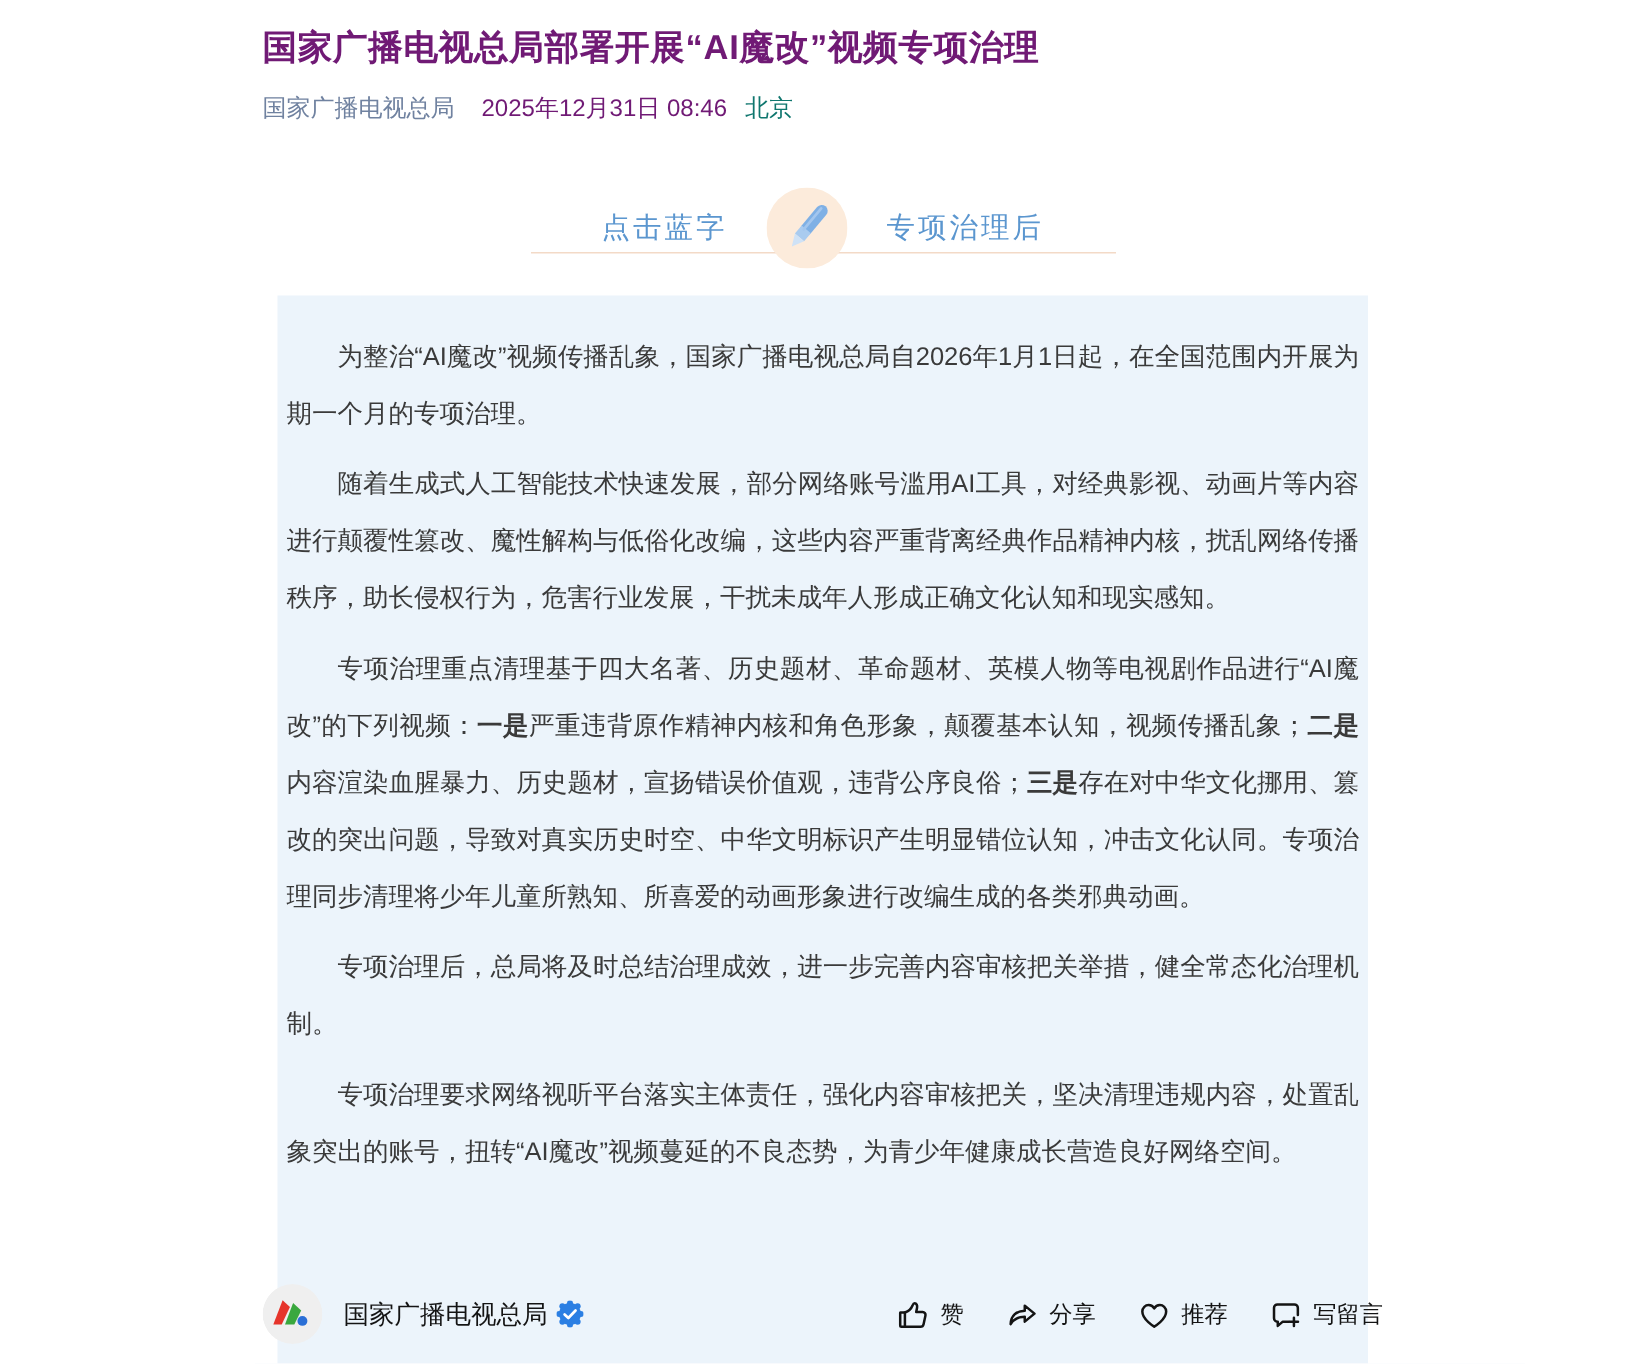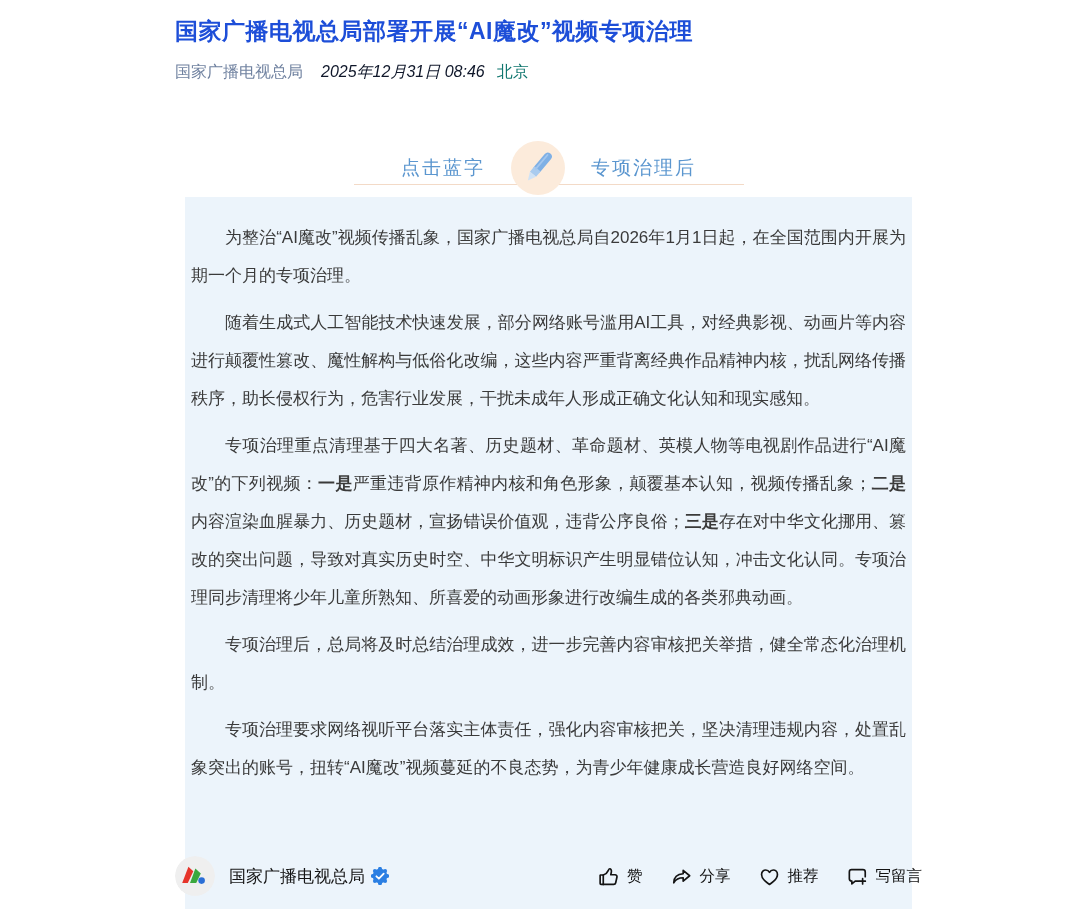--- a/index.html
+++ b/index.html
@@ -1,28 +1,28 @@
 <!DOCTYPE html>
 <html><head>
 <meta charset="utf-8">
 <style>
   * { margin:0; padding:0; box-sizing:border-box; }
   html,body { background:#fff; }
   body { font-family:"Liberation Sans","DejaVu Sans",sans-serif; }
   .page { position:relative; width:1088px; height:909px; background:#fff; overflow:hidden; margin:0 auto; }
 
   
-  .title { position:absolute; left:175px; top:16px; width:760px; font-size:23px; font-weight:bold; color:#1d4ed8; line-height:1.35; letter-spacing:.5px; }
+  .title { position:absolute; left:175px; top:16px; width:760px; font-size:23px; font-weight:bold; color:#701a75; line-height:1.35; letter-spacing:.5px; }
   .byline { position:absolute; left:175px; top:62px; display:flex; align-items:baseline; font-size:16px; }
   .byline .author { color:#7082a0; cursor:pointer; }
-  .byline .date { color:#0f172a; margin-left:18px;font-style:italic; }
+  .byline .date { color:#701a75; margin-left:18px; }
   .byline .loc { color:#0f766e; margin-left:12px; }
 
   
-  .banner { position:absolute; left:175px; top:136px; width:747px; height:64px;font-family:Liberation Mono, monospace; }
+  .banner { position:absolute; left:175px; top:120px; width:747px; height:64px;font-family:Liberation Mono, monospace; }
   .banner-row { position:absolute; left:0; top:0; width:100%; height:100%; display:flex; justify-content:center; align-items:center; gap:26px; }
   .banner-text { font-size:19px; color:#5b96cf; letter-spacing:2px; z-index:2; }
   .banner-underline { position:absolute; left:50%; transform:translateX(-50%); top:48px; width:390px; height:1px; background:#f3dac7; z-index:0; }
   .pen-badge { width:54px; height:54px; z-index:1; }
 
   
   .content-box { position:absolute; left:185px; top:197px; width:727px; height:788px; background:#ecf4fb; overflow:hidden; padding:22px 6px 0 6px; }
   .content-box p.para { font-size:17px; line-height:38px; color:#3a3a3a; text-align:justify; text-indent:2em; margin:0 0 9px 0; }
   .content-box p.para span.b { font-weight:bold; }
 

